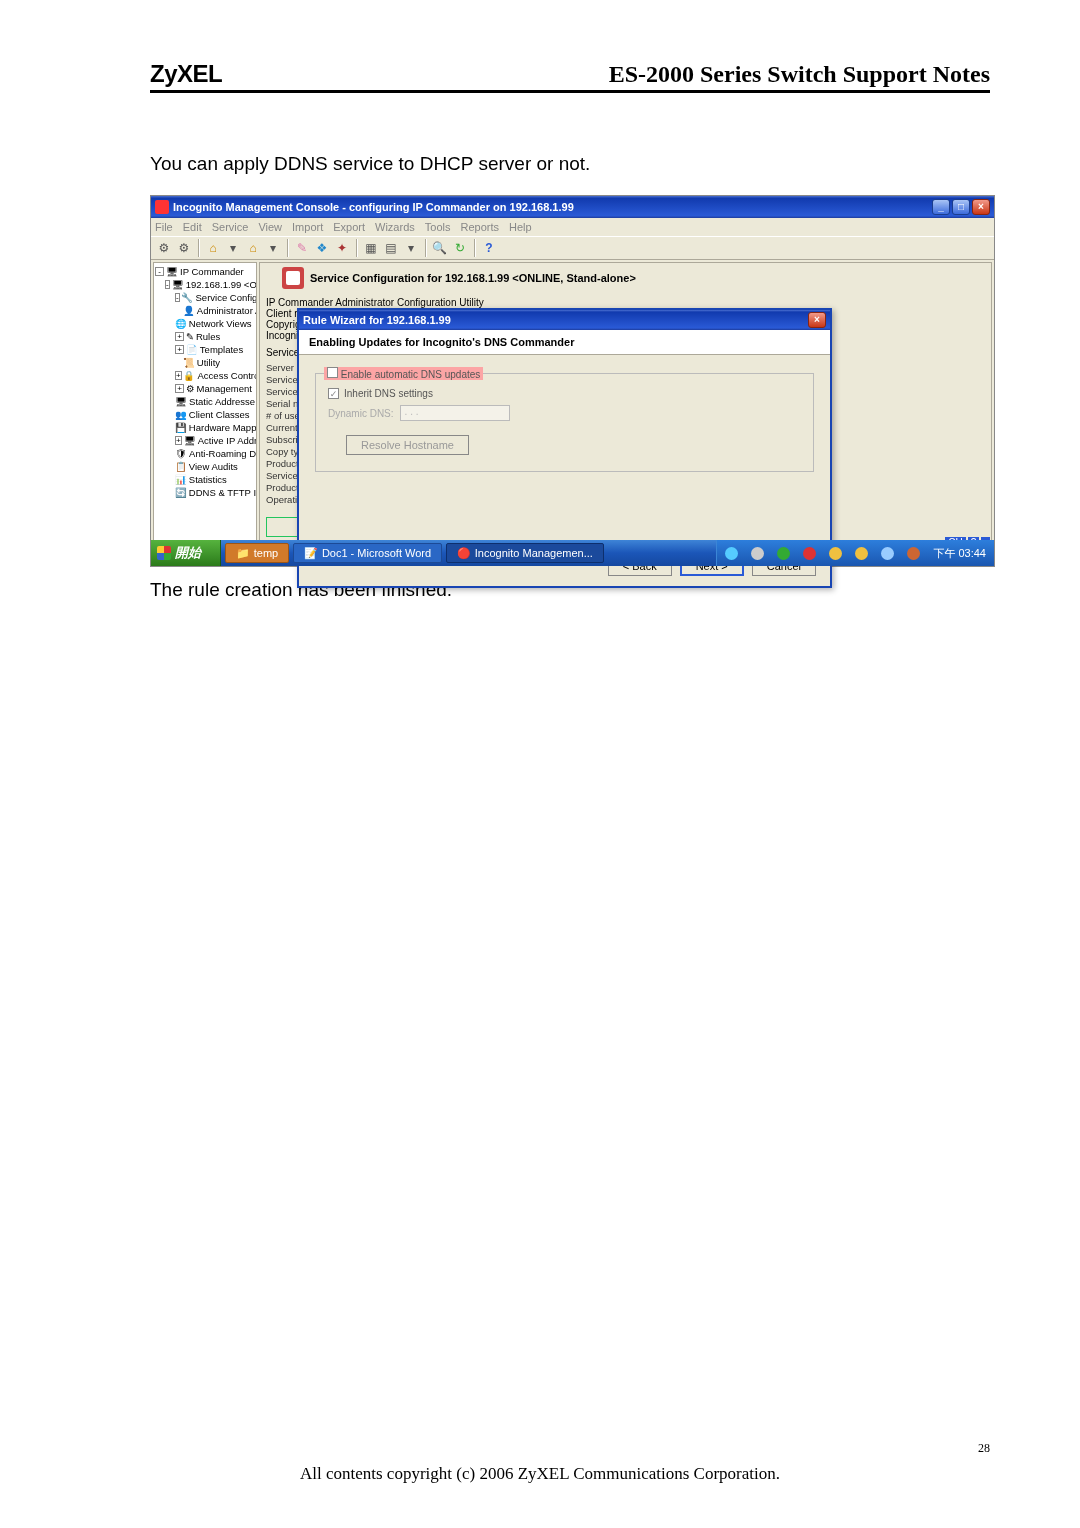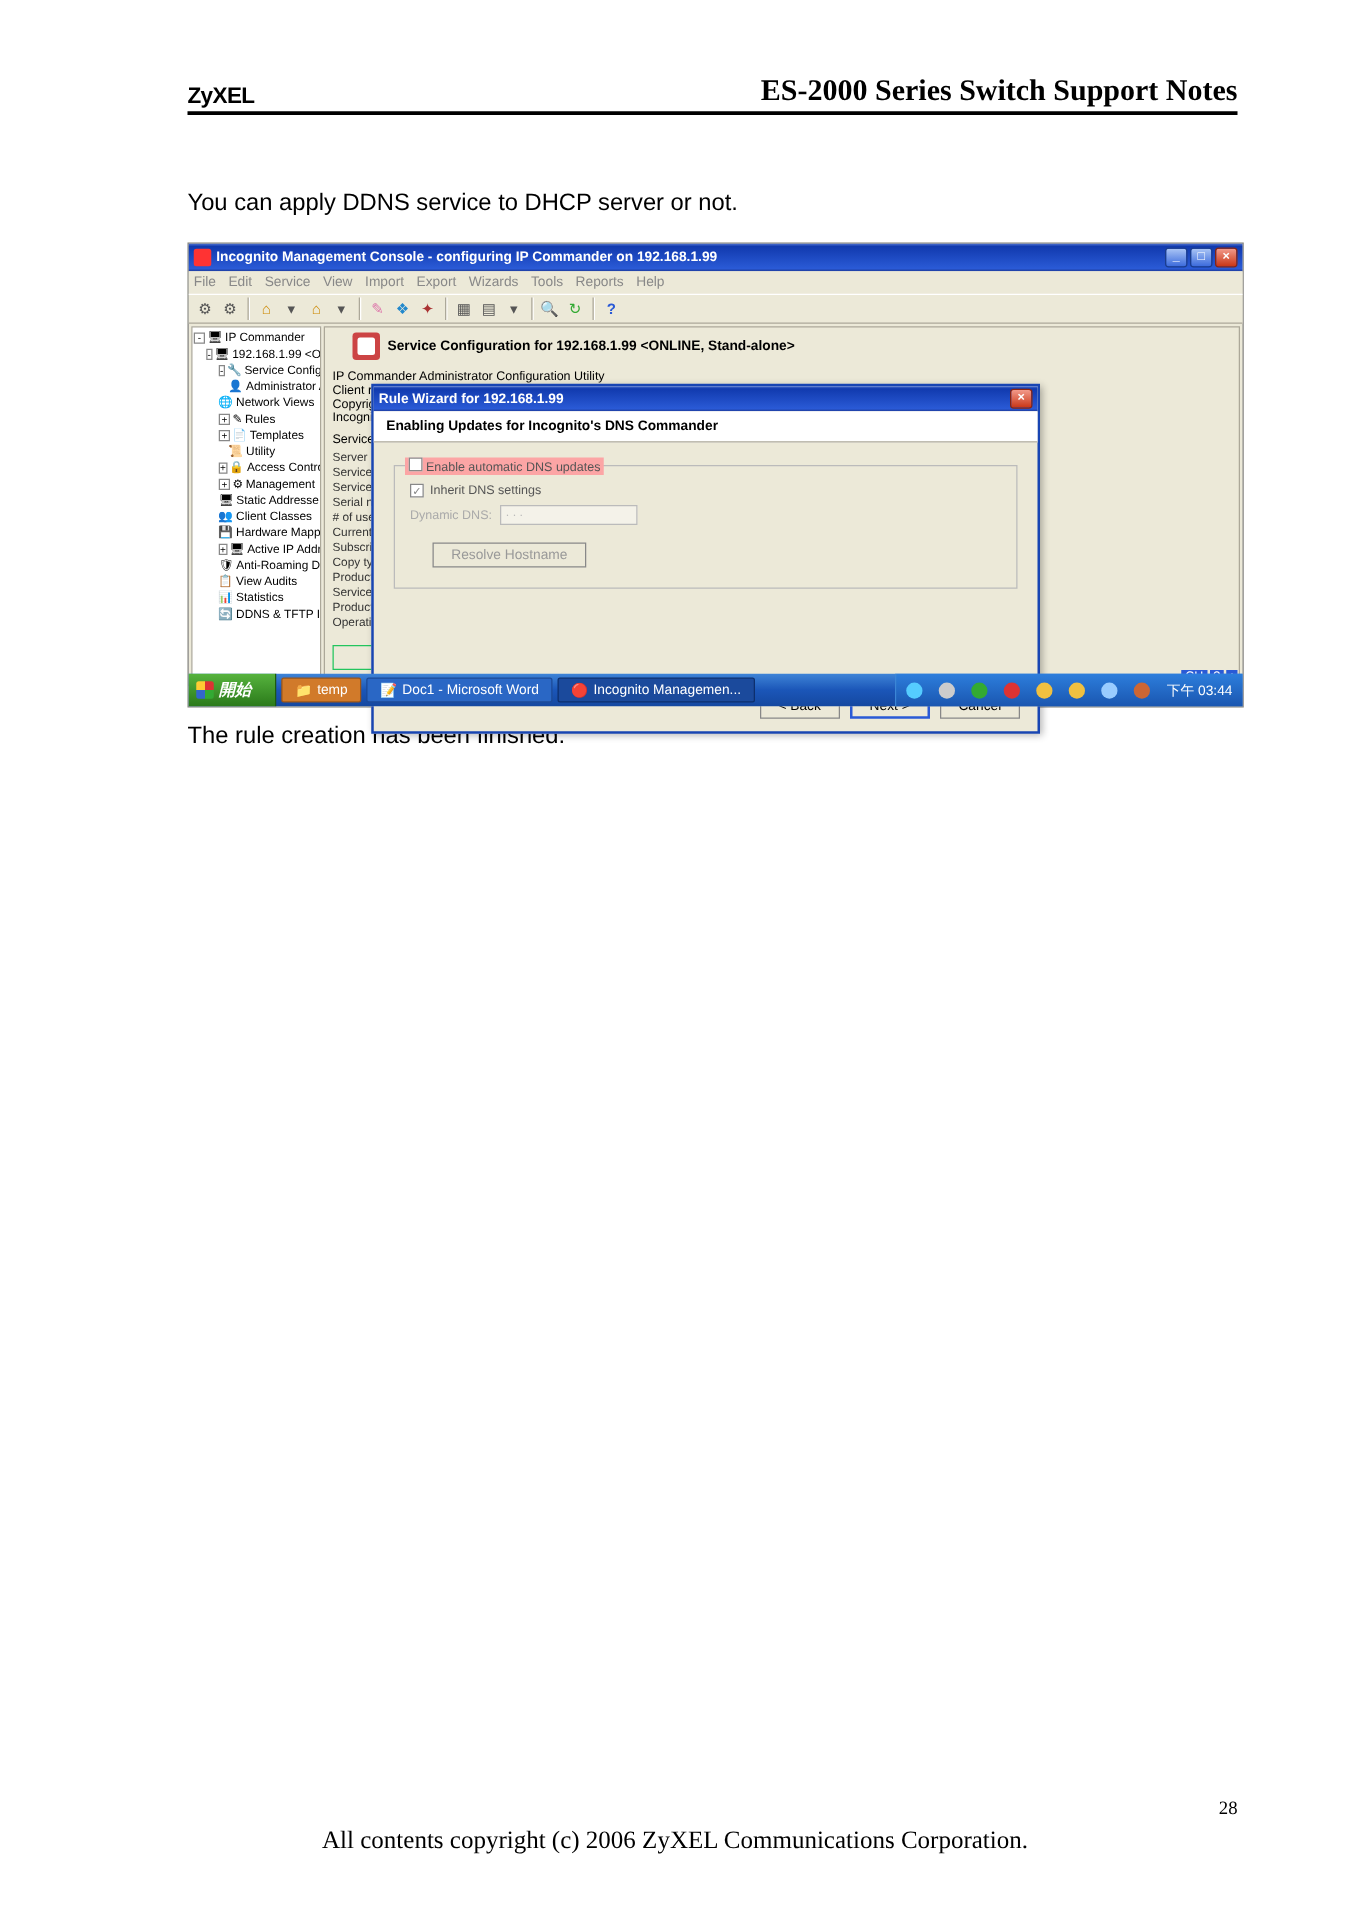--- a/index.html
+++ b/index.html
@@ -17,21 +17,21 @@
       display: flex;
       justify-content: space-between;
       align-items: flex-end;
       border-bottom: 3px solid #000;
       padding-bottom: 2px;
       margin-bottom: 2px;
     }
     .brand {
       font-family: Arial Black, Arial, sans-serif;
       font-weight: 900;
-      font-size: 18px;
+      font-size: 24px;
       letter-spacing: -0.5px;
     }
     .doc-title {
       font-family: "Times New Roman", serif;
       font-weight: bold;
       font-size: 24px;
     }
     .intro-para {
       font-size: 19px;
       margin-top: 60px;
@@ -167,22 +167,22 @@
     .lang-ind span{background:#2a5ad6;color:#fff;font-size:10px;padding:0 3px;}
     
     .taskbar{position:absolute;left:0;right:0;bottom:0;height:26px;background:linear-gradient(#3e84d7,#1b56b8 50%,#1548a0);display:flex;align-items:center;}
     .start{height:100%;width:70px;background:linear-gradient(#56b33e,#2b7a1a);border-right:1px solid #1d5a10;display:flex;align-items:center;gap:4px;padding-left:6px;color:#fff;font-style:italic;font-weight:bold;font-size:13px;}
     .task-btn{height:20px;margin-left:4px;padding:0 10px;background:#2a67c5;border:1px solid #1c4a96;color:#fff;font-size:11px;display:flex;align-items:center;gap:4px;border-radius:2px;}
     .task-btn.active{background:#1b4a9c;border-color:#0d2f6d;}
     .task-btn.orange{background:#d17a2a;border-color:#9c5516;}
     .tray{margin-left:auto;height:100%;background:linear-gradient(#2d7edc,#1a56b0);display:flex;align-items:center;gap:13px;padding:0 8px;color:#fff;font-size:11px;border-left:1px solid #3b86d6;}
     .tray .ticon{width:13px;height:13px;border-radius:50%;background:#f0c040;}
     
-    .page-num{position:absolute;right:90px;bottom:72px;font-family:"Times New Roman",serif;font-size:15px;}
-    .footer{position:absolute;left:0;right:0;bottom:44px;text-align:center;font-family:"Times New Roman",serif;font-size:20px;}
+    .page-num{position:absolute;right:90px;bottom:72px;font-family:"Times New Roman",serif;font-size:12px;}
+    .footer{position:absolute;left:0;right:0;bottom:44px;text-align:center;font-family:"Times New Roman",serif;font-size:17px;}
   </style>
 </head>
 <body>
 
 <div class="page">
   <div class="header-row">
     <div class="brand">ZyXEL</div>
     <div class="doc-title">ES-2000 Series Switch Support Notes</div>
   </div>
 

